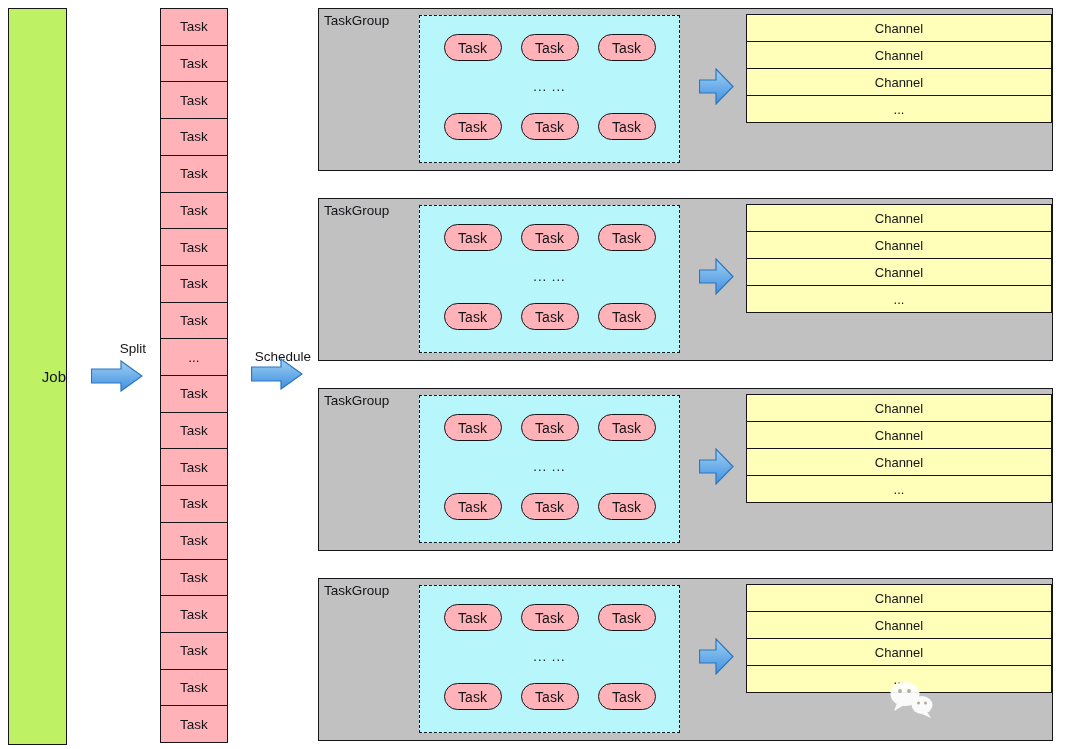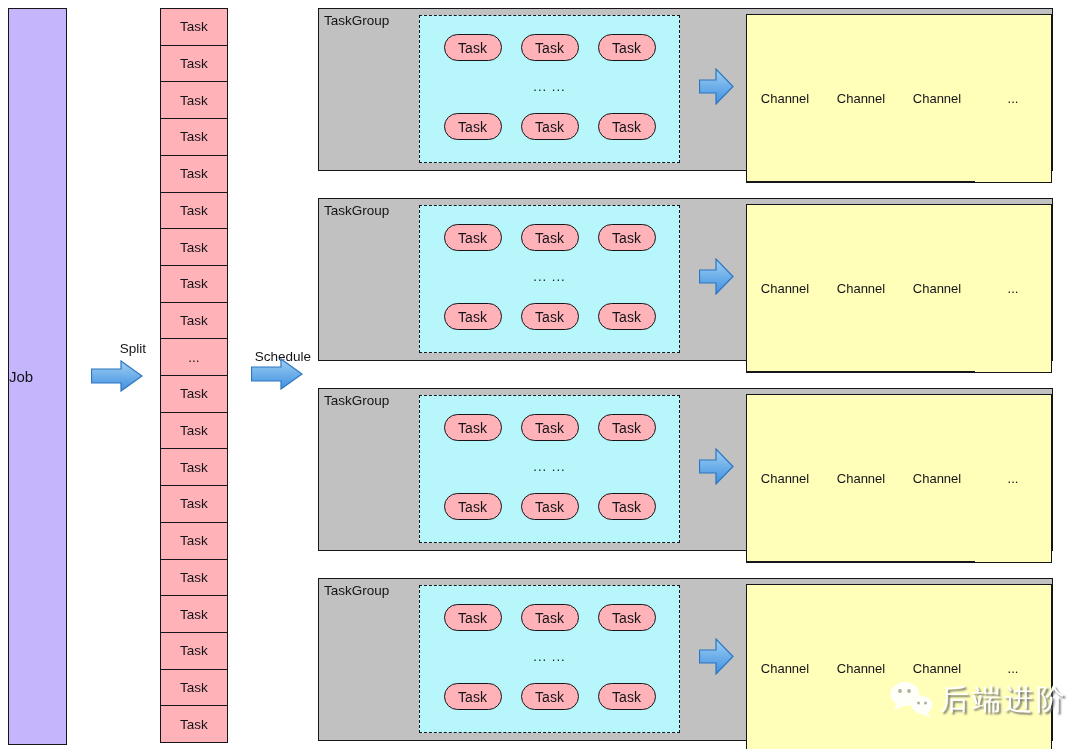--- a/index.html
+++ b/index.html
@@ -10,23 +10,23 @@
     font-family: "Liberation Sans", "DejaVu Sans", sans-serif;
     color: #141418;
     position: relative;
     overflow: hidden;
   }
   .abs { position: absolute; }
 
   
   .job-box {
     left: 8px; top: 8px; width: 59px; height: 737px;
-    background: #c4b5fd;
-    border: 1px solid #15151a;
-    display: flex; align-items: center; justify-content: flex-start;
+    background: #bef264;
+    border: 1px solid #15151a;
+    display: flex; align-items: center; justify-content: flex-end;
     font-size: 15px;
   }
 
   
   .flow-label { font-size: 13.5px; text-align: right; }
   .split-label { left: 86px; top: 341px; width: 60px; }
   .schedule-label { left: 243px; top: 349px; width: 68px; }
 
   
   .task-col {
@@ -74,24 +74,24 @@
     font-size: 14px;
   }
   .pool-ellipsis {
     position: absolute; top: 63px; width: 100%;
     text-align: center; font-size: 13px; letter-spacing: 1px;
   }
   .small-arrow { position: absolute; left: 380px; top: 59px; }
 
   .channel-stack {
     position: absolute; left: 427px; top: 5px;
-    width: 306px; height: 169px;
+    width: 306px; height: 109px;
     background: #ffffba;
     border: 1px solid #15151a;
-    display: flex; flex-direction: row;
+    display: flex; flex-direction: column;
   }
   .channel-row {
     flex: 1;
     display: flex; align-items: center; justify-content: center;
     font-size: 13px;
     border-bottom: 1px solid #15151a;
   }
   .channel-row:last-child { border-bottom: none; }
 
   
@@ -268,14 +268,13 @@
       <ellipse cx="34" cy="26" rx="10.5" ry="9"></ellipse>
       <path d="M39 33 L43 39 L34 35 Z"></path>
     </g>
     <g fill="rgba(110,110,80,0.55)">
       <circle cx="12" cy="12" r="1.9"></circle>
       <circle cx="21" cy="12" r="1.9"></circle>
       <circle cx="30.5" cy="24" r="1.5"></circle>
       <circle cx="37.5" cy="24" r="1.5"></circle>
     </g>
   </svg>
-  <span class="wm-text">后端进阶</span>
 </div>
 
 </body></html>

